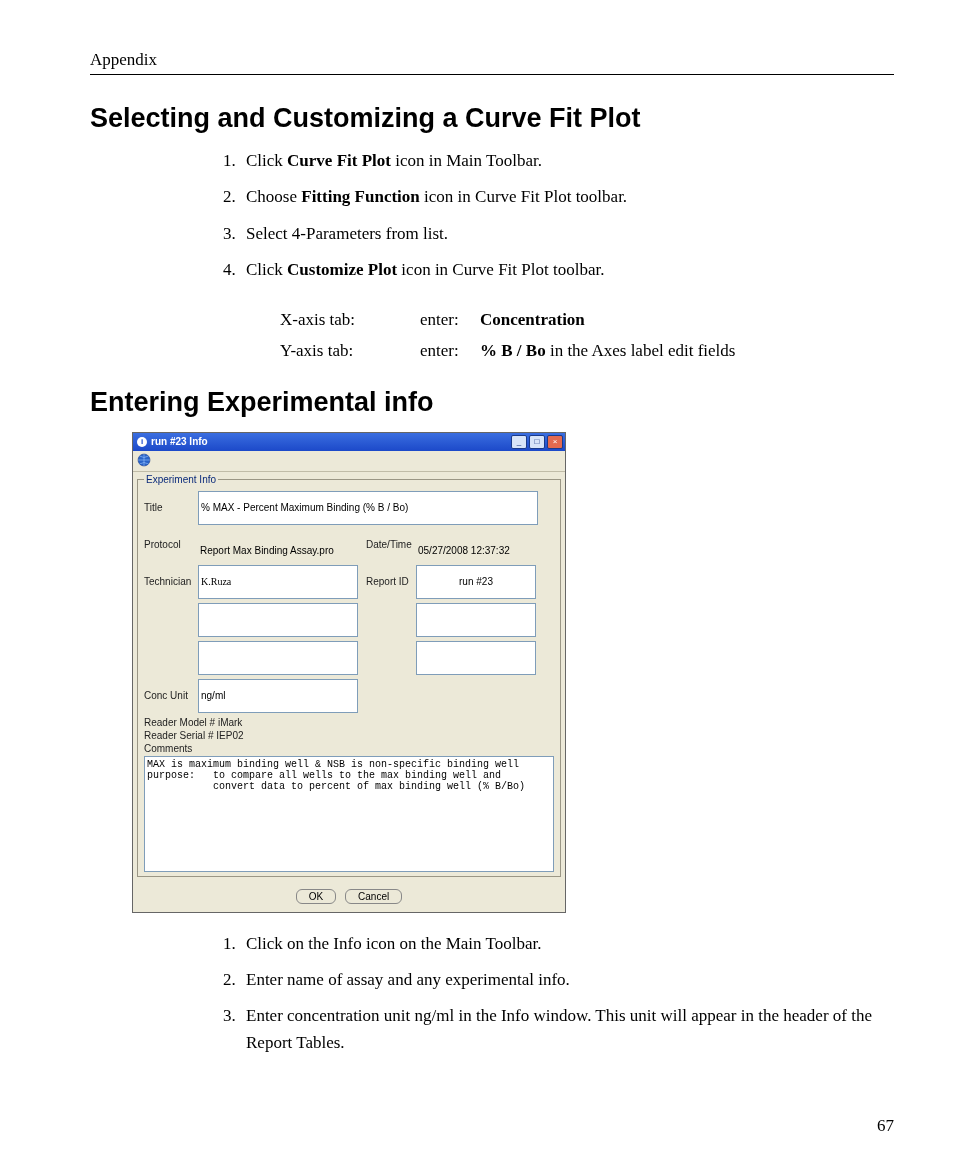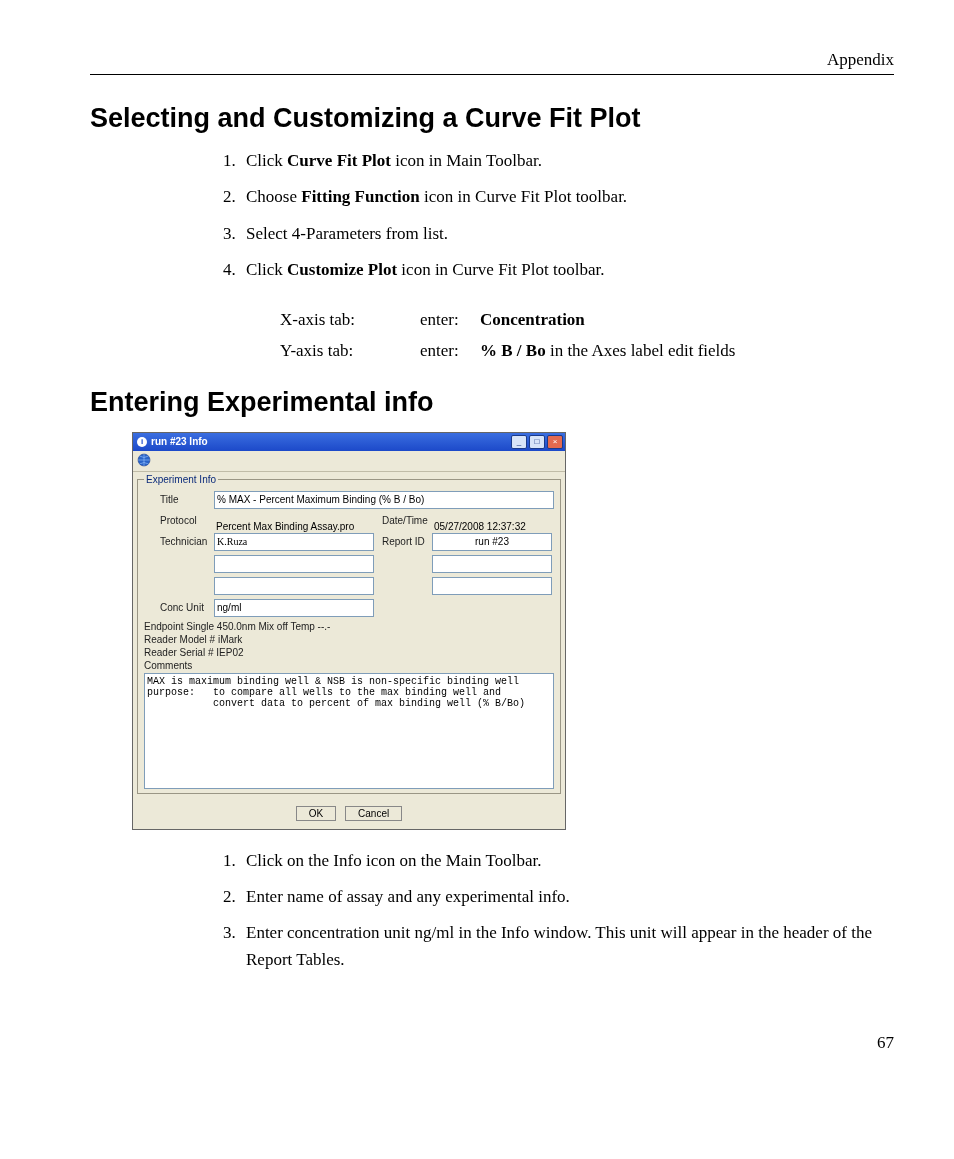--- a/index.html
+++ b/index.html
@@ -12,21 +12,21 @@
     width: 954px;
   }
   .page {
     padding: 50px 60px 40px 90px;
     box-sizing: border-box;
   }
   .header-line {
     border-bottom: 1px solid #000;
     padding-bottom: 4px;
     margin-bottom: 28px;
-    text-align: right;
+    text-align: left;
     font-size: 17px;
   }
   h1 {
     font-family: Arial, Helvetica, sans-serif;
     font-size: 27px;
     font-weight: bold;
     margin: 0 0 14px 0;
   }
   ol.doc-list {
     margin: 8px 0 22px 0;
@@ -101,29 +101,29 @@
   fieldset.exp {
     margin: 2px 4px 4px 4px;
     border: 1px solid #9a9685;
     padding: 6px 6px 4px 6px;
   }
   fieldset.exp legend {
     color: #0a2a7a;
     font-size: 10px;
     padding: 0 2px;
   }
-  .row { display: flex; align-items: center; margin-bottom: 4px; margin-left: 16px; }
+  .row { display: flex; align-items: center; margin-bottom: 4px; }
   .lbl { width: 54px; font-size: 10px; color: #222; }
   .lbl2 { width: 50px; font-size: 10px; color: #222; margin-left: 8px; }
   .tin {
     border: 1px solid #7f9db9;
     background: #fff;
     font-size: 10px;
     height: 14px;
-    padding: 8px 2px;
+    padding: 16px 2px;
     box-sizing: border-box;
     font-family: Tahoma, Arial, sans-serif;
   }
   .tin.readonly { background: #ece9d8; border: none; }
   .stxt { font-size: 10px; color: #222; margin-bottom: 2px; }
   .comments {
     width: 100%;
     height: 116px;
     border: 1px solid #7f9db9;
     background: #fff;
@@ -136,21 +136,21 @@
   }
   .btnrow {
     text-align: center;
     padding: 8px 0;
   }
   .btn {
     font-size: 10px;
     padding: 1px 12px;
     background: #ece9d8;
     border: 1px solid #888;
-    border-radius: 0;
+    border-radius: 6px;
     margin: 0 3px;
     font-family: Tahoma, Arial, sans-serif;
   }
 </style>
 </head>
 <body>
 
 <div class="page">
 
   <div class="header-line">
@@ -210,21 +210,21 @@
     <fieldset class="exp">
       <legend>Experiment Info</legend>
 
       <div class="row">
         <div class="lbl">Title</div>
         <input class="tin" style="width: 340px;" value="% MAX - Percent Maximum Binding (% B / Bo)">
       </div>
 
       <div class="row">
         <div class="lbl">Protocol</div>
-        <span class="tin readonly" style="width:160px;display:inline-block">Percent Max Binding Assay.pro</span>
+        <span class="tin readonly" style="width:160px;display:inline-block">Report Max Binding Assay.pro</span>
         <div class="lbl2">Date/Time</div>
         <span class="tin readonly" style="width:120px;display:inline-block">05/27/2008 12:37:32</span>
       </div>
 
       <div class="row">
         <div class="lbl">Technician</div>
         <input class="tin" style="width: 160px; font-family: Liberation Serif, serif;" value="K.Ruza">
         <div class="lbl2">Report ID</div>
         <input class="tin" style="width: 120px; text-align: center;" value="run #23">
       </div>
@@ -241,21 +241,20 @@
         <input class="tin" style="width: 160px;">
         <div class="lbl2"></div>
         <input class="tin" style="width: 120px;">
       </div>
 
       <div class="row">
         <div class="lbl">Conc Unit</div>
         <input class="tin" style="width: 160px;" value="ng/ml">
       </div>
 
-      <div class="stxt">Endpoint Single 450.0nm  Mix off Temp --.-</div>
       <div class="stxt">Reader Model # iMark</div>
       <div class="stxt">Reader Serial # IEP02</div>
       <div class="stxt">Comments</div>
 
       <div class="comments">MAX is maximum binding well &amp; NSB is non-specific binding well
 purpose:   to compare all wells to the max binding well and
            convert data to percent of max binding well (% B/Bo)</div>
     </fieldset>
 
     <div class="btnrow">

